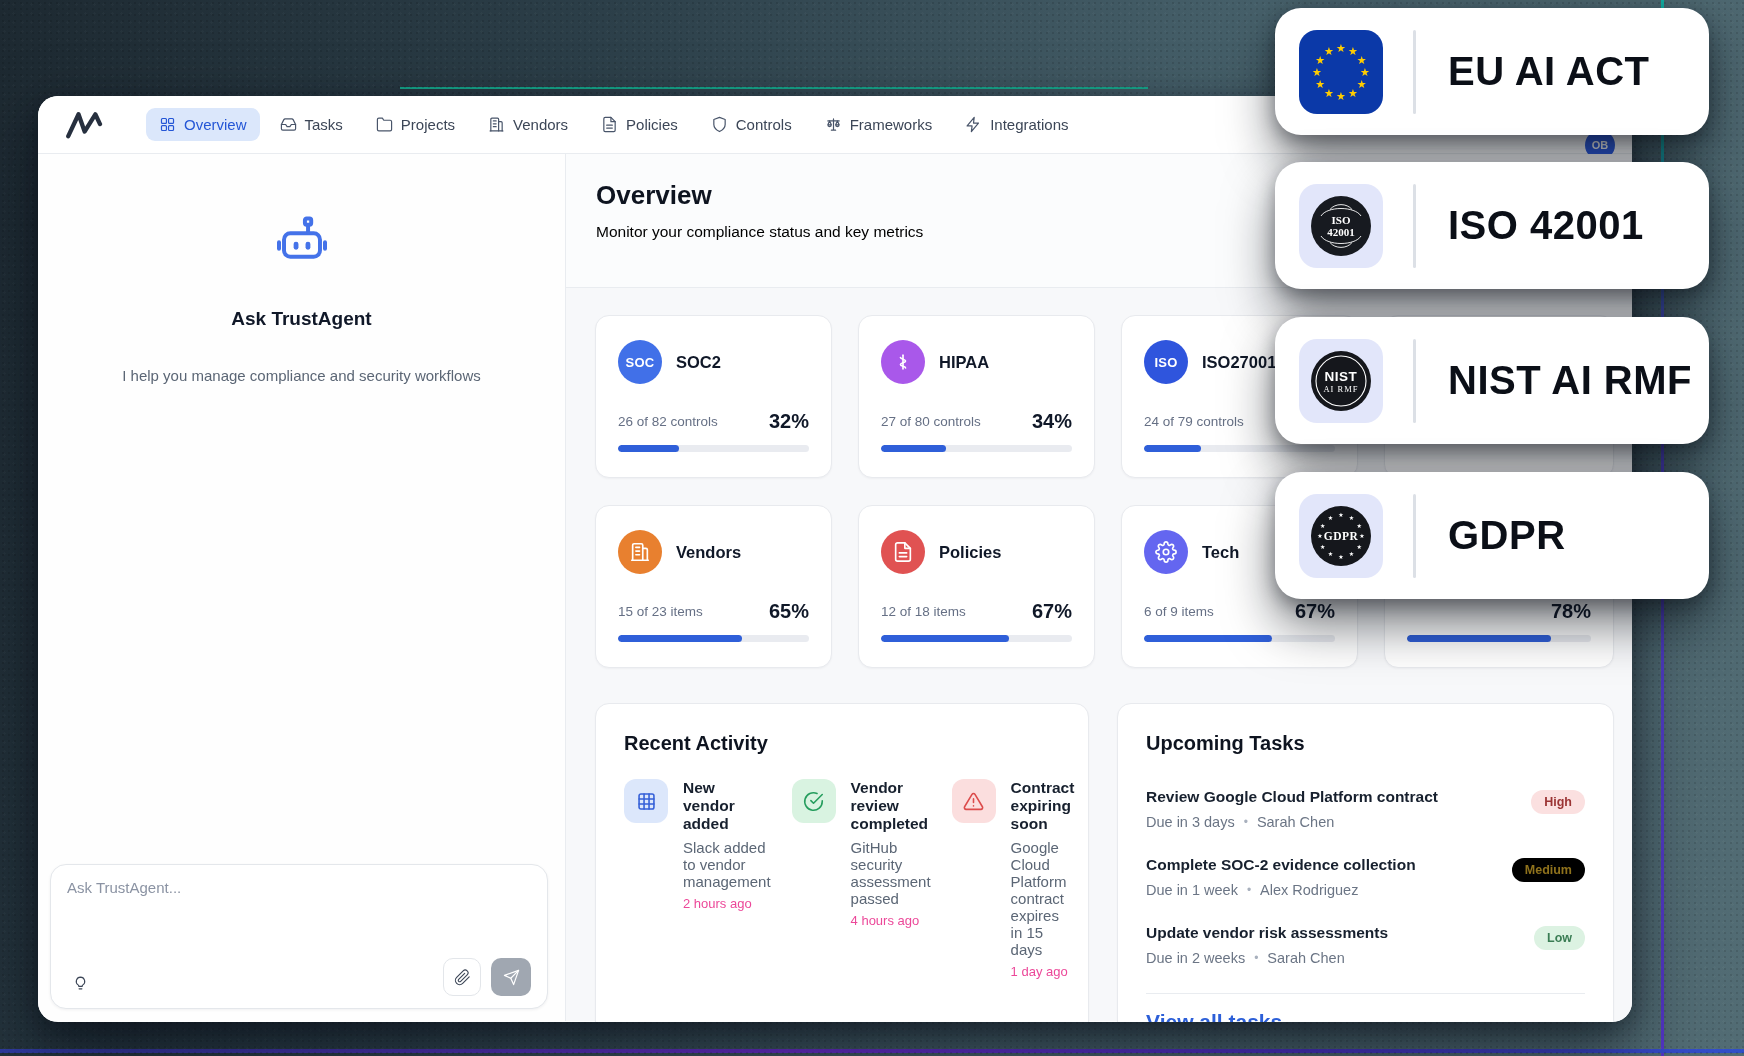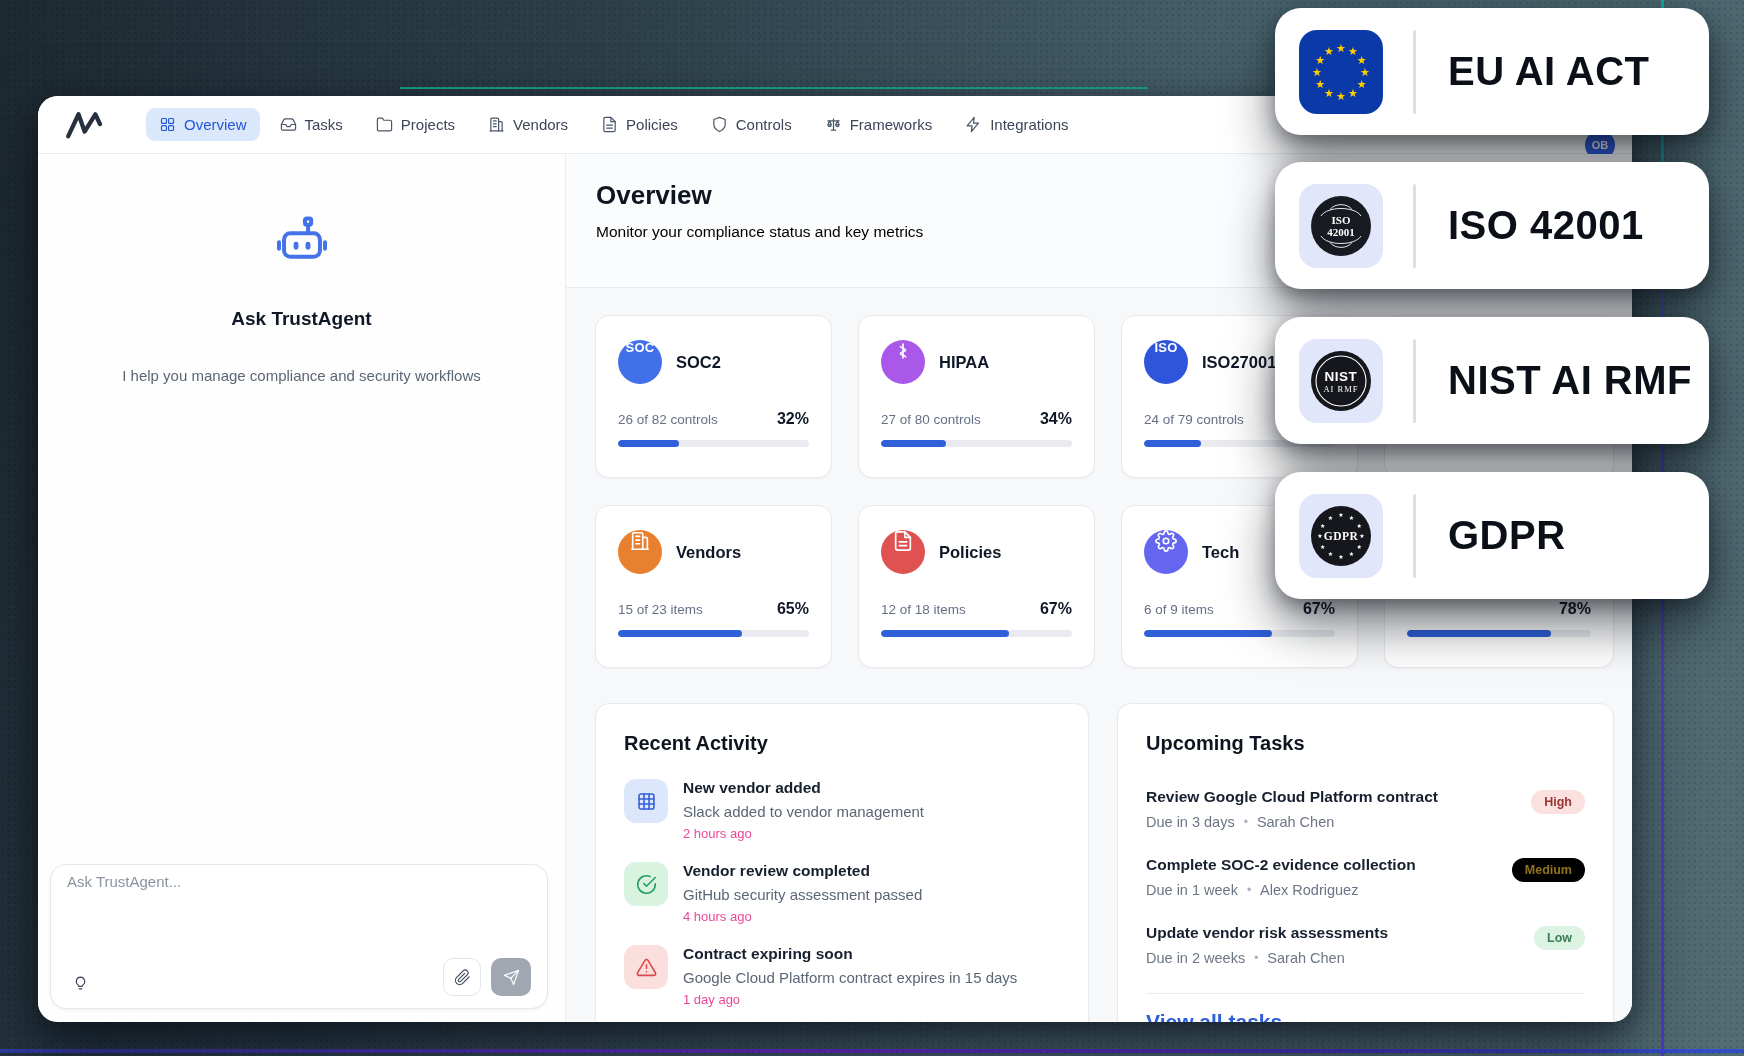--- a/index.html
+++ b/index.html
@@ -43,21 +43,21 @@
   .agent-intro { padding-top:62px; display:flex; flex-direction:column; align-items:center; text-align:center;gap:24px; }
   .robot { width:56px; height:46px; }
   .agent-title { margin-top:22px; font-size:19px; font-weight:700; color:#101828; }
   .agent-sub { margin-top:13px; font-size:15px; color:#5b6675; }
   .quick-actions { margin-top:22px; display:flex; flex-wrap:wrap; justify-content:center; gap:12px; padding:0 40px; }
   .qa-btn { background:#fff; border:1px solid #e3e6ea; border-radius:10px; padding:10px 15px;
     font-size:13.5px; font-weight:600; color:#1f2734; cursor:pointer;
     box-shadow:0 1px 2px rgba(16,24,40,.05); font-family:inherit; }
   .chat-box { position:absolute; left:12px; right:17px; bottom:12px; height:145px;
     background:#fff; border:1px solid #e4e7eb; border-radius:16px;
-    box-shadow:0 1px 3px rgba(16,24,40,.06); padding:8px 16px 12px; display:flex; flex-direction:column; }
+    box-shadow:0 1px 3px rgba(16,24,40,.06); padding:14px 16px 12px; display:flex; flex-direction:column; }
   .chat-box textarea { flex:1; border:none; outline:none; resize:none; background:transparent;
     font-family:inherit; font-size:15px; color:#1f2734; }
   .chat-box textarea::placeholder { color:#8b93a3; }
   .chat-foot { display:flex; align-items:flex-end; justify-content:space-between; }
   .bulb-btn { width:26px; height:26px; display:flex; align-items:center; justify-content:center;
     background:none; border:none; cursor:pointer; }
   .bulb-btn svg { width:17px; height:17px; stroke:#3c4657; stroke-width:1.6; fill:none; stroke-linecap:round; }
   .chat-actions { display:flex; gap:10px; }
   .attach-btn { width:38px; height:38px; border-radius:10px; border:1px solid #e3e6ea; background:#fff;
     display:flex; align-items:center; justify-content:center; cursor:pointer; }
@@ -71,41 +71,41 @@
   .main { flex:1; background:#f7f8fa; position:relative; }
   .main-header { padding:26px 30px 0; height:134px; border-bottom:1px solid #e9ecf0; background:#fbfcfd; }
   .page-title { font-size:26px; font-weight:700; color:#0e1420; }
   .page-sub { margin-top:12px; font-size:15.5px; color:#000000; }
 
   .stats-grid { display:grid; grid-template-columns:237px 237px 237px 230px;
     column-gap:26px; row-gap:27px; padding:27px 0 0 29px; }
   .stat-card { height:163px; background:#fff; border:1px solid #e8eaee; border-radius:14px;
     padding:24px 22px 0; box-shadow:0 1px 2px rgba(16,24,40,.04); cursor:pointer; }
   .stat-head { display:flex; align-items:center; gap:14px; }
-  .stat-icon { width:44px; height:44px; border-radius:50%; display:flex; 
+  .stat-icon { width:44px; height:44px; border-radius:50%; display:flex; align-items:center;
     justify-content:center; color:#fff; font-size:13px; font-weight:700; letter-spacing:.2px; flex:none; }
   .stat-icon svg { width:22px; height:22px; stroke:#fff; stroke-width:1.8; fill:none;
     stroke-linecap:round; stroke-linejoin:round; }
   .c-soc{background:#4170e8} .c-hipaa{background:#a958ea} .c-iso{background:#2f55dd}
   .c-vend{background:#e8802f} .c-pol{background:#e05252} .c-tech{background:#6466f0}
   .stat-label { font-size:16.5px; font-weight:700; color:#101828; }
   .stat-meta { margin-top:26px; display:flex; align-items:center; justify-content:space-between; }
   .stat-count { font-size:13.5px; color:#667085; }
-  .stat-pct { font-size:16px; font-weight:700; color:#101828; }
+  .stat-pct { font-size:20px; font-weight:700; color:#101828; }
   .bar { margin-top:12px; height:7px; border-radius:4px; background:#e9ebf0; overflow:hidden; }
   .bar-fill { height:100%; border-radius:4px; background:#2f5fd9; }
 
   .bottom-row { display:flex; gap:28px; margin:35px 0 0 29px; }
   .panel { background:#fff; border:1px solid #e8eaee; border-radius:14px; padding:28px;
     height:430px; box-shadow:0 1px 2px rgba(16,24,40,.04); overflow:hidden; }
   .panel-title { font-size:20px; font-weight:700; color:#0e1420; }
   .activity-panel { width:494px; }
   .tasks-panel { width:497px; }
 
-  .activity-list { margin-top:24px; display:flex; flex-direction:column; gap:21px; }
+  .activity-list { margin-top:24px; display:flex; flex-direction:row; gap:21px; }
   .activity-item { display:flex; gap:15px; }
   .act-icon { width:44px; height:44px; border-radius:12px; display:flex; align-items:center;
     justify-content:center; flex:none; }
   .act-icon svg { width:21px; height:21px; fill:none; stroke-width:1.8; stroke-linecap:round; stroke-linejoin:round; }
   .tone-blue { background:#dce7fb; } .tone-blue svg { stroke:#3560d8; }
   .tone-green { background:#d9f3e1; } .tone-green svg { stroke:#259d5d; }
   .tone-red { background:#fbdede; } .tone-red svg { stroke:#dc4b4b; }
   .act-title { font-size:15.5px; font-weight:600; color:#17202e; }
   .act-desc { margin-top:6px; font-size:15px; color:#5b6675; }
   .act-time { margin-top:6px; font-size:13px; color:#ec4899; }

